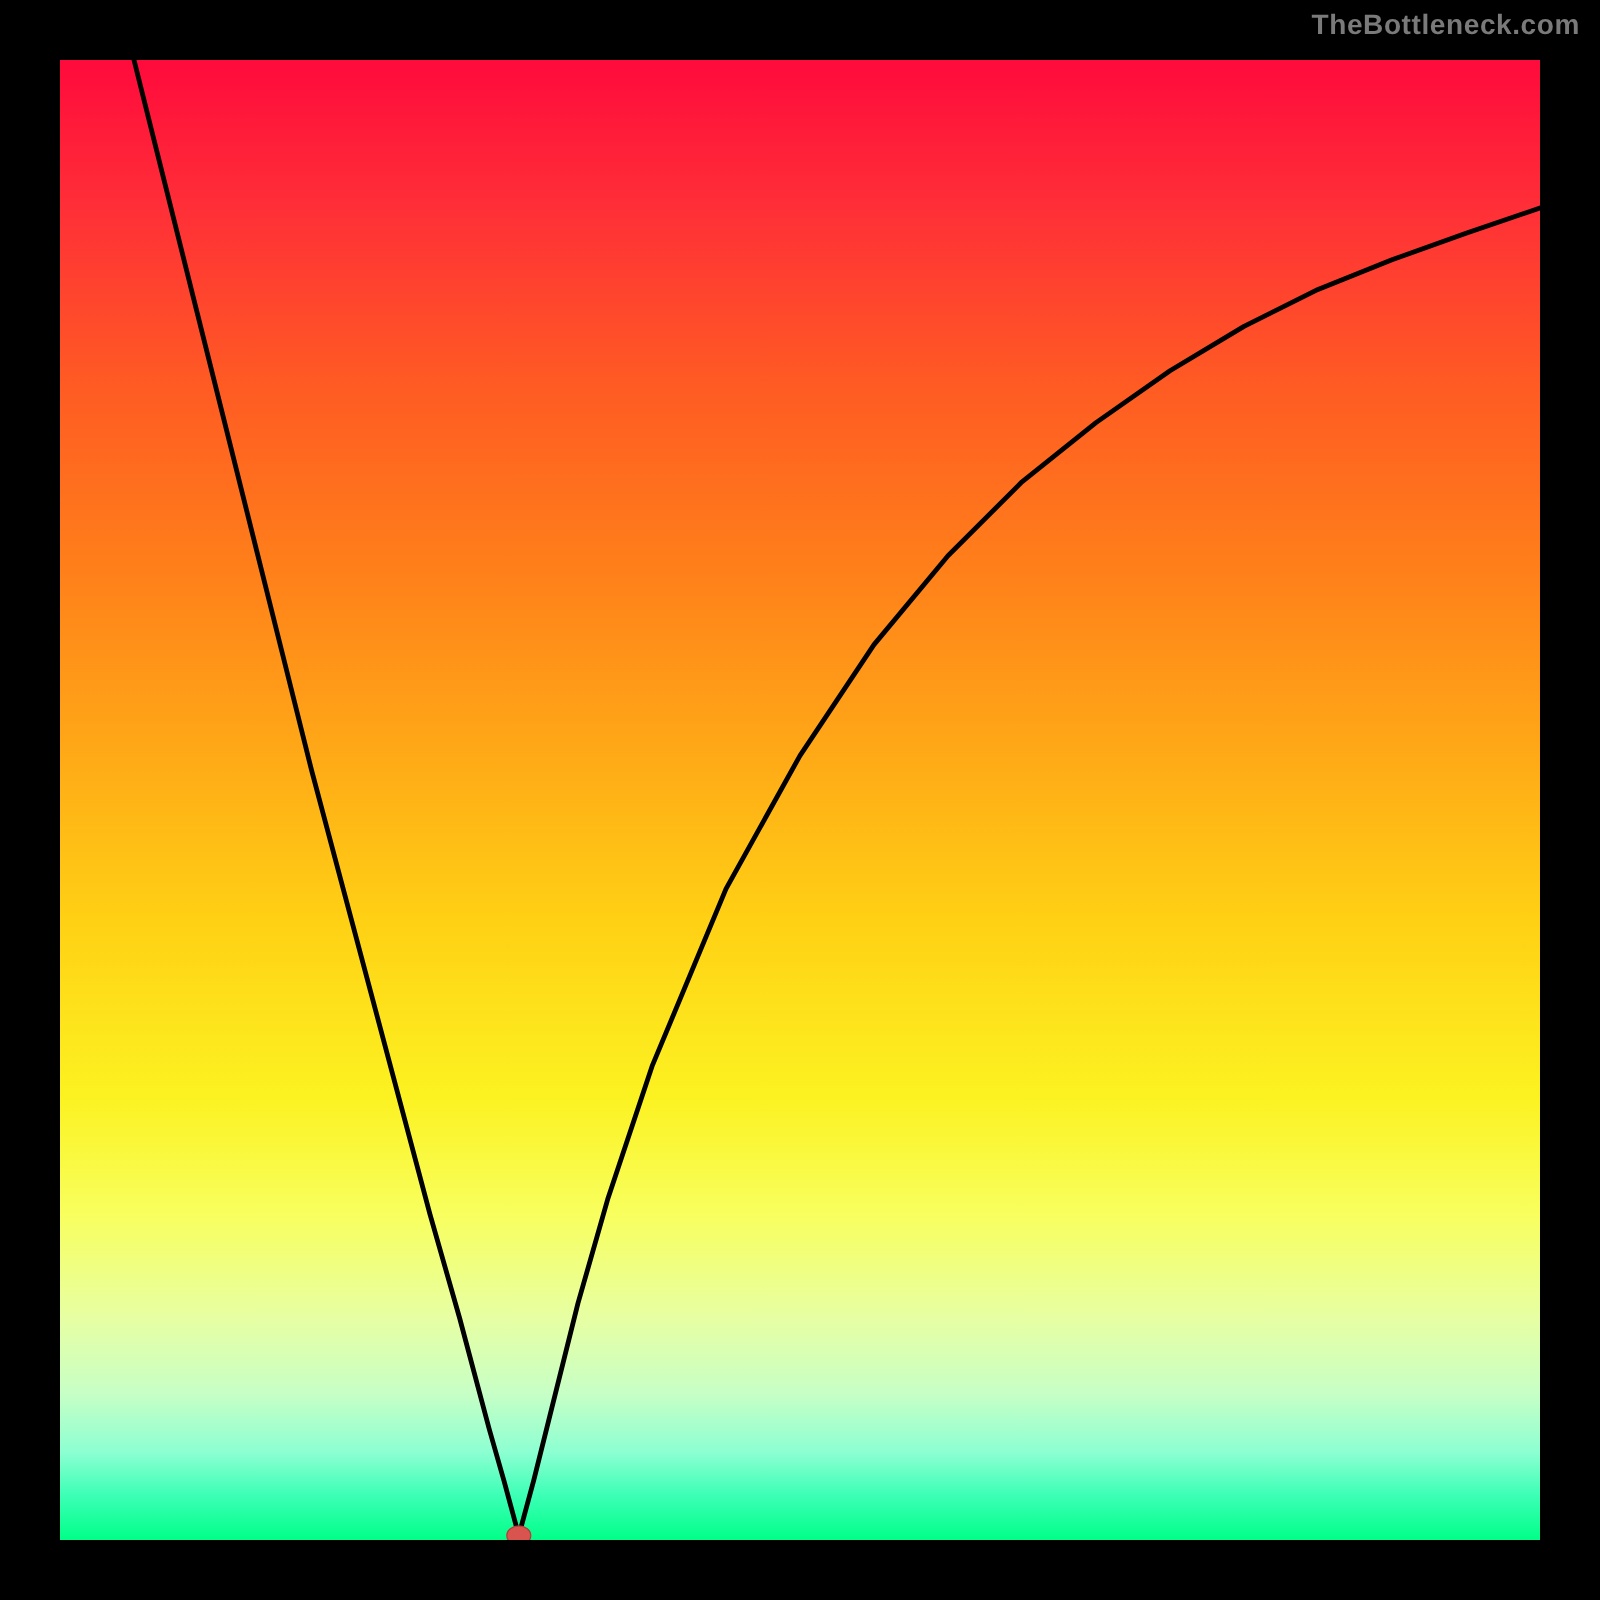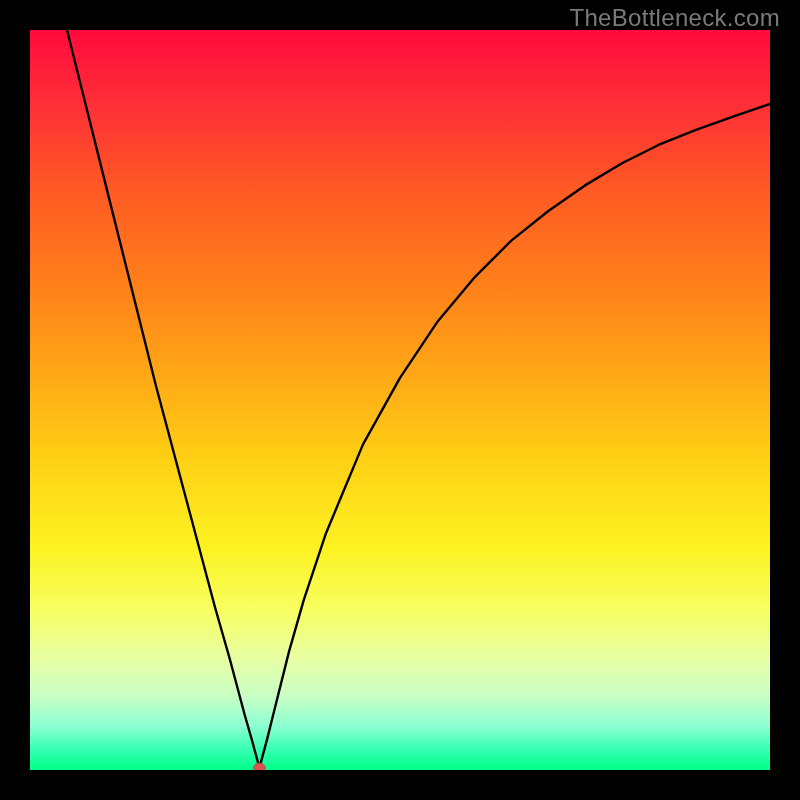--- a/index.html
+++ b/index.html
@@ -42,24 +42,24 @@
   .plot-svg {
     position: absolute;
     left: 0;
     top: 0;
     width: 740px;
     height: 740px;
   }
   .watermark {
     position: absolute;
     top: 4px;
-    right: 20px;
+    right: 10px;
     color: #7a7a7a;
-    font-size: 24px;
-    font-weight: 400;
+    font-size: 14px;
+    font-weight: 700;
     letter-spacing: 0.3px;
   }
 </style>
 </head>
 <body>
 
 <div class="frame">
 
   <div class="plot-area">
 

